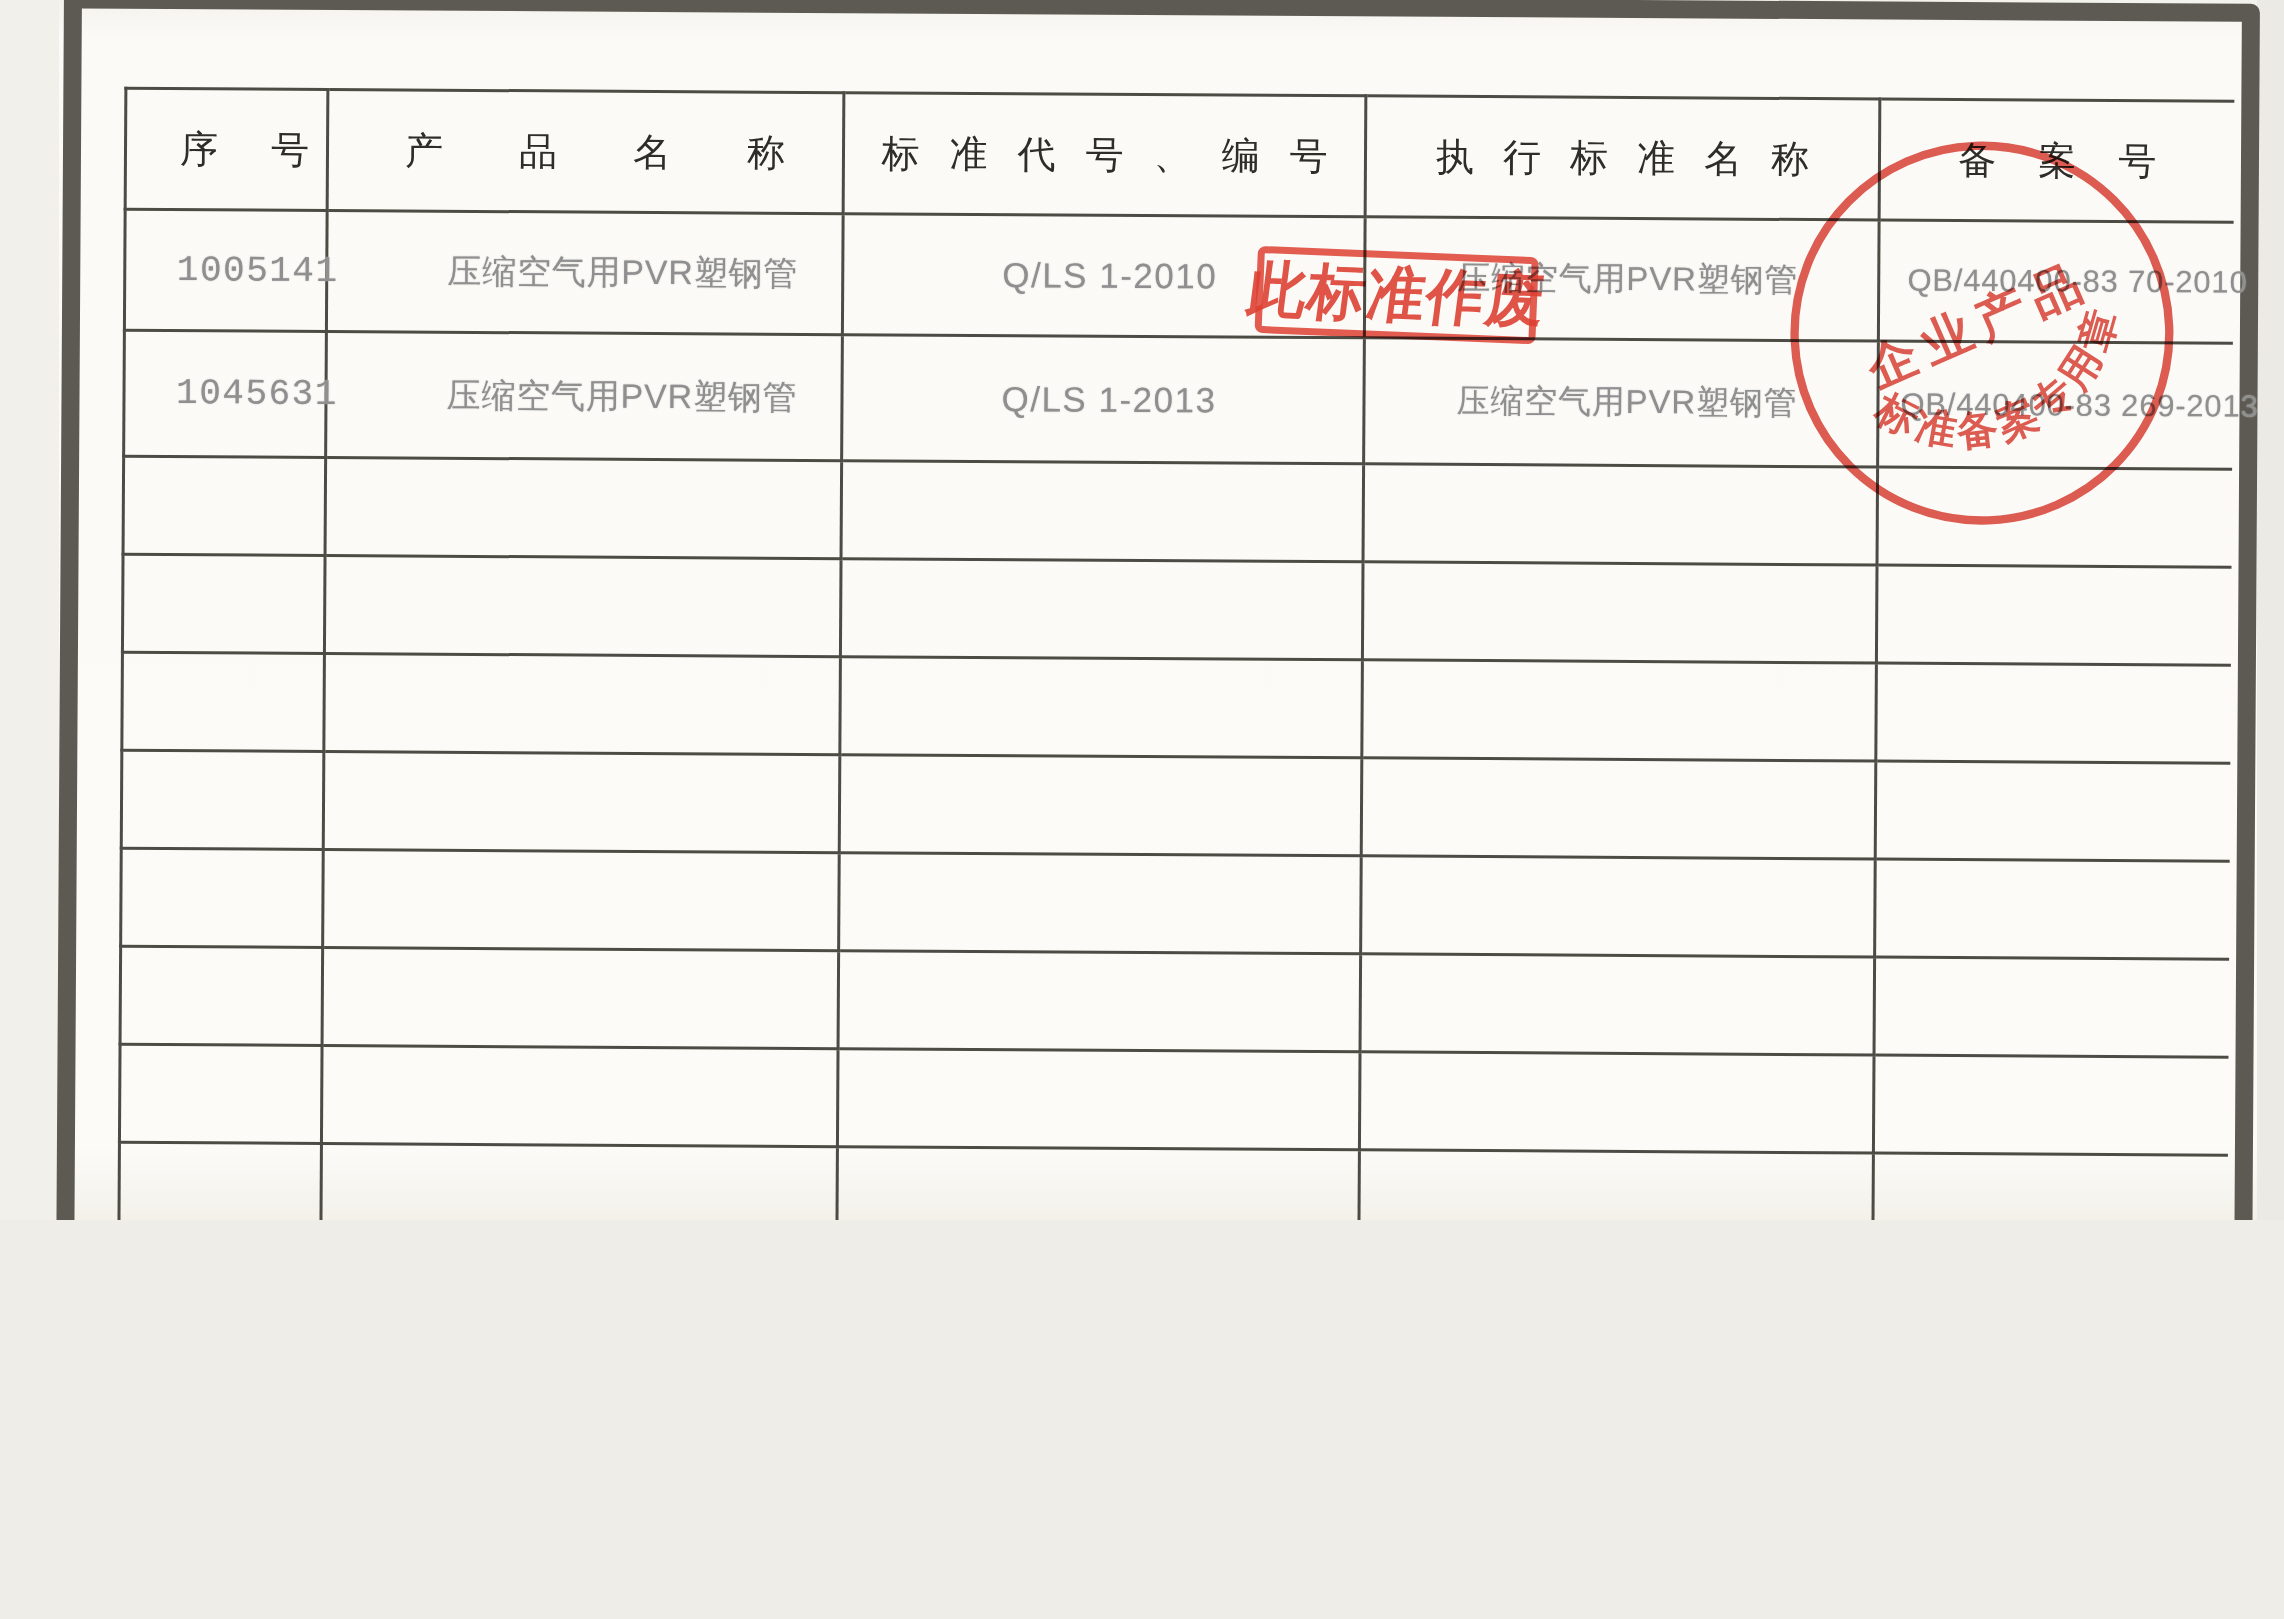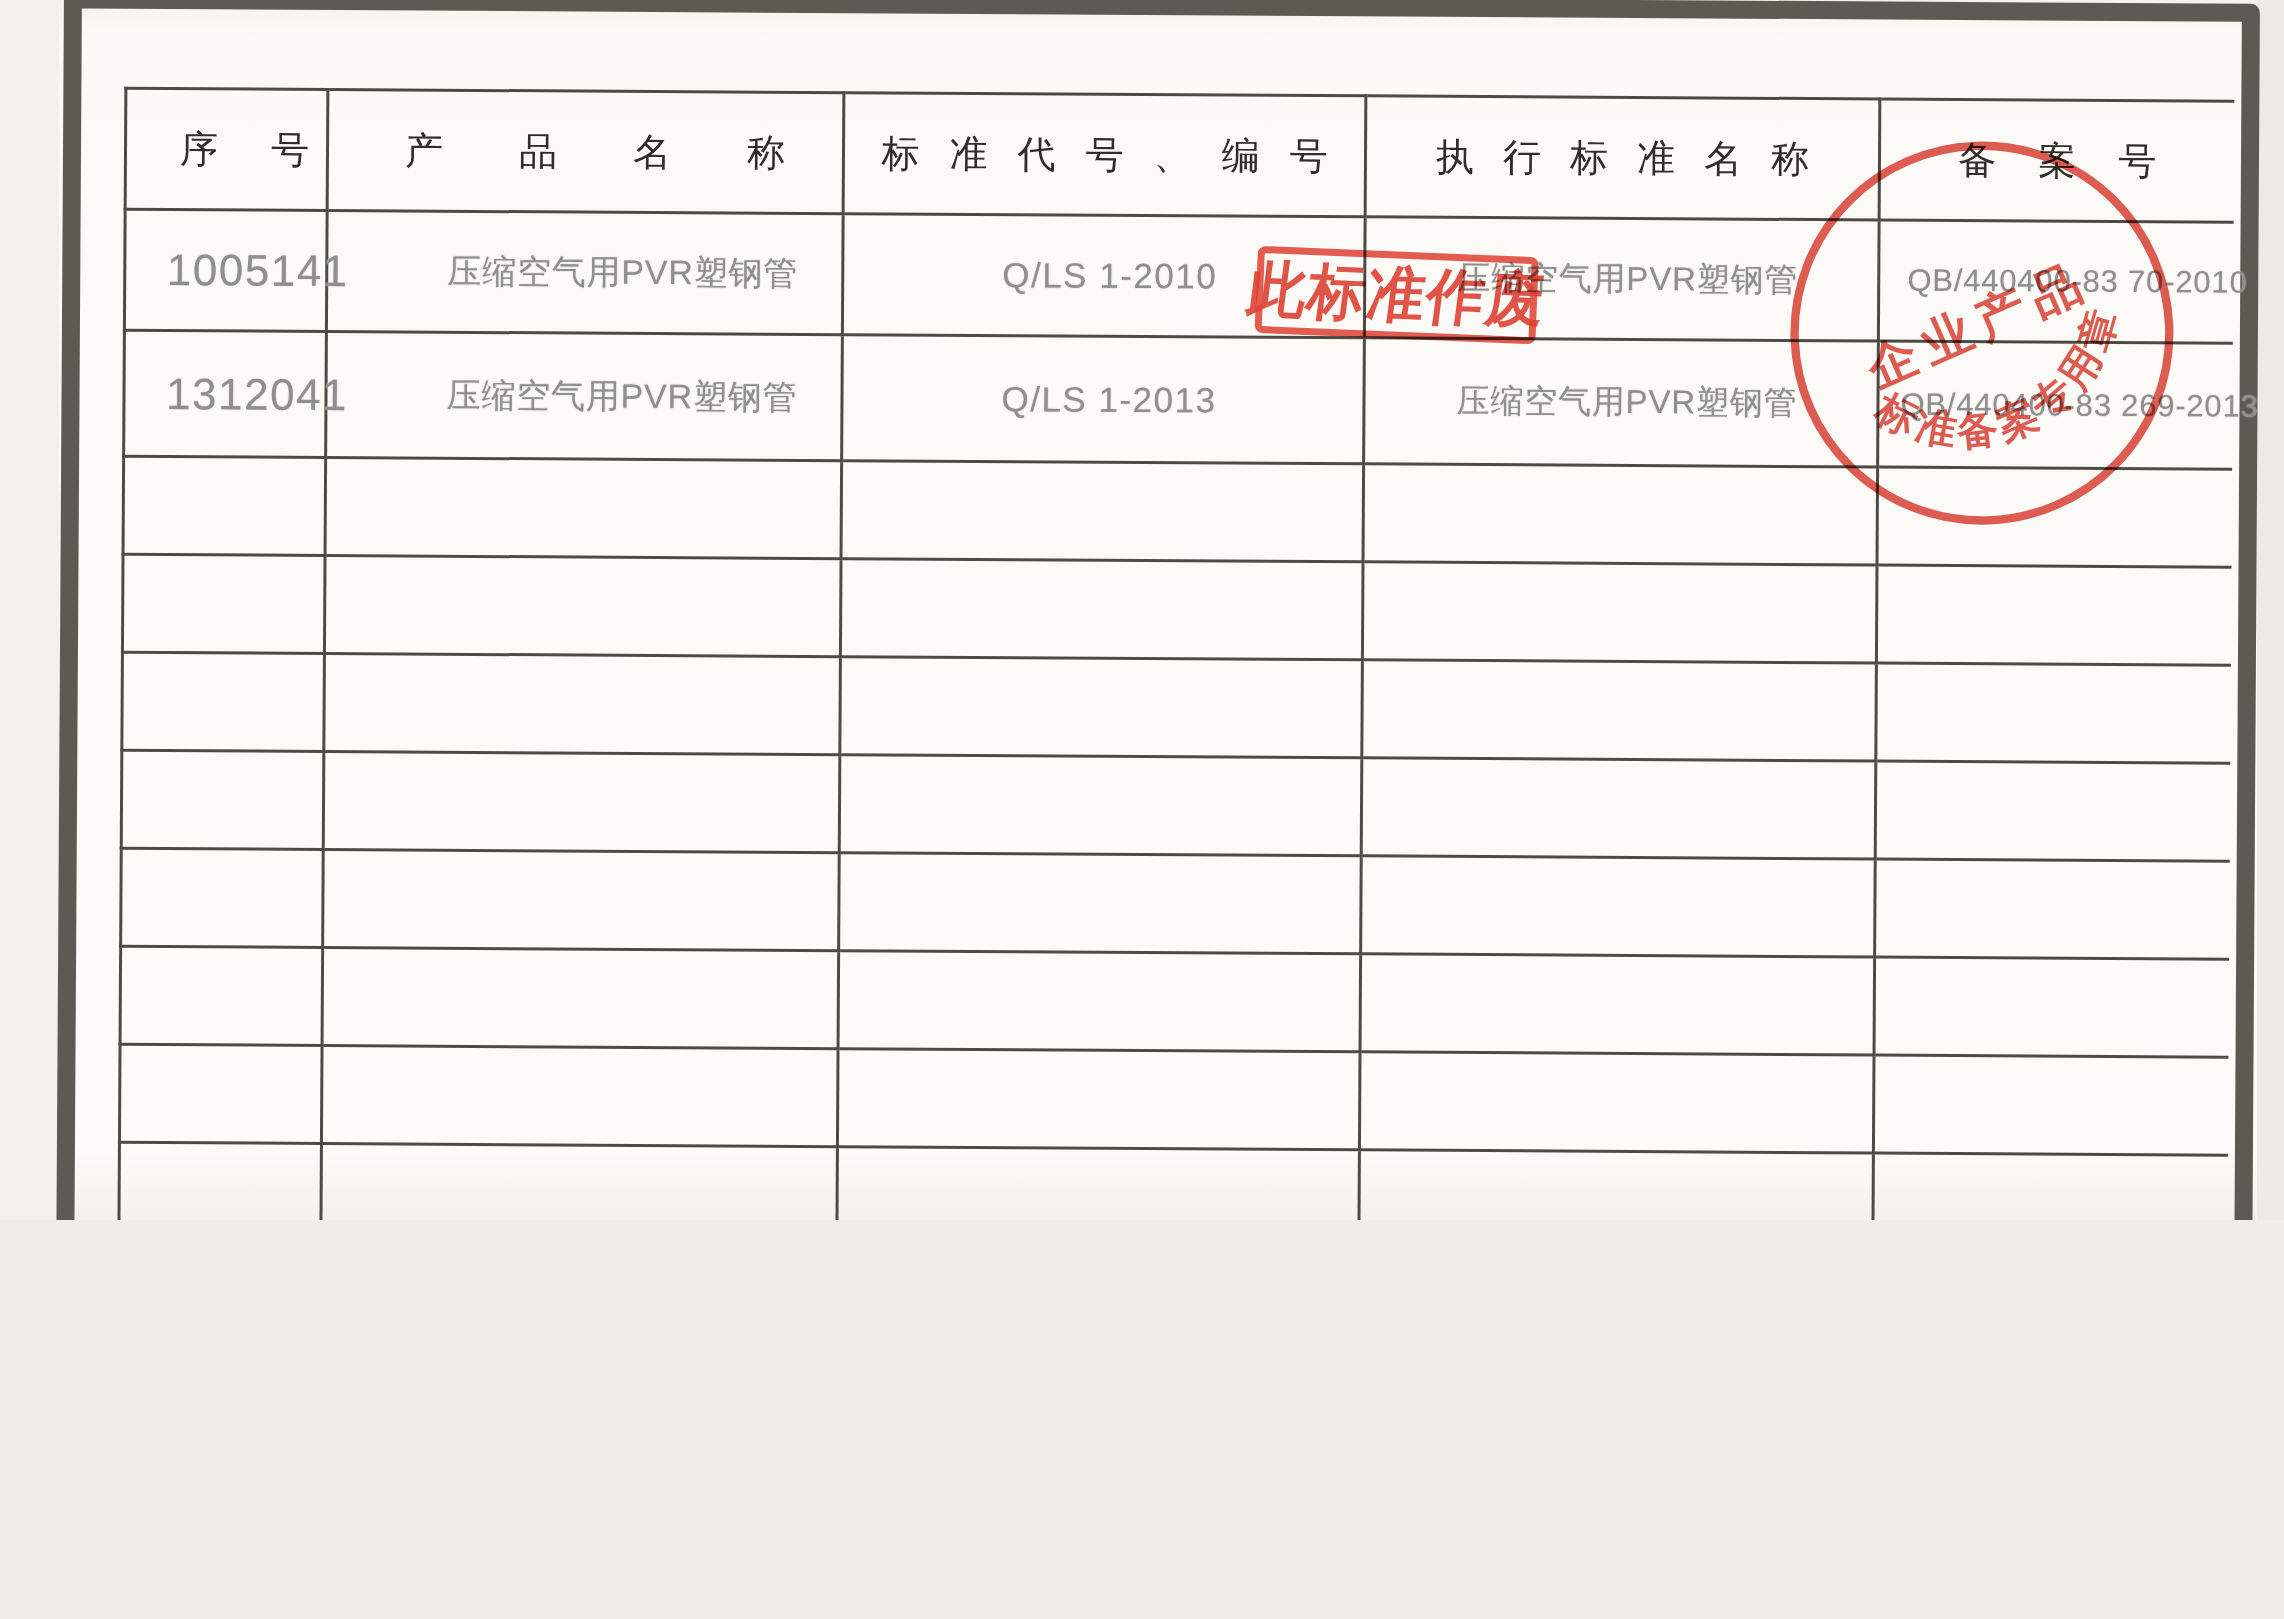--- a/index.html
+++ b/index.html
@@ -51,21 +51,21 @@
   .ls70{letter-spacing:53px;padding-left:53px;}
   .ls100{letter-spacing:76px;padding-left:76px;}
   .ls40{letter-spacing:30px;padding-left:30px;}
   .ls38{letter-spacing:29px;padding-left:29px;}
   .ls55{letter-spacing:42px;padding-left:42px;}
 
   .faded{
     color:#8f8f8f;text-shadow:0 0 1.5px #bdbdbd;
     white-space:nowrap;display:inline-block;
   }
-  .seq{font-size:44px;transform:translateX(32px);letter-spacing:1.5px;}
+  .seq{font-size:36px;transform:translateX(32px);letter-spacing:1.5px;font-family:Liberation Mono, monospace;}
   .prod{font-size:34px;transform:translateX(38px);letter-spacing:0.8px;}
   .code{font-size:35px;transform:translateX(6px);letter-spacing:1.5px;}
   .exec{font-size:33px;transform:translateX(6px);letter-spacing:0.8px;}
   .record{font-size:31px;transform:translateX(21px);letter-spacing:0.8px;}
 
   
   .void-stamp{
     position:absolute;left:1253px;top:250px;width:267px;height:73px;
     border:7.6px solid rgba(221,64,51,.85);border-radius:7.6px;
     transform:rotate(2deg);
@@ -115,21 +115,21 @@
         <td><span class="hdr ls55">备案号</span></td>
       </tr>
       <tr class="row-data1">
         <td><span class="faded seq">1005141</span></td>
         <td><span class="faded prod">压缩空气用PVR塑钢管</span></td>
         <td><span class="faded code">Q/LS 1-2010</span></td>
         <td><span class="faded exec">压缩空气用PVR塑钢管</span></td>
         <td><span class="faded record">QB/440400-83 70-2010</span></td>
       </tr>
       <tr class="row-data2">
-        <td><span class="faded seq">1312041</span></td>
+        <td><span class="faded seq">1045631</span></td>
         <td><span class="faded prod">压缩空气用PVR塑钢管</span></td>
         <td><span class="faded code">Q/LS 1-2013</span></td>
         <td><span class="faded exec">压缩空气用PVR塑钢管</span></td>
         <td><span class="faded record">QB/440400-83 269-2013</span></td>
       </tr>
       <tr class="row-empty">
             <td></td>
             <td></td>
             <td></td>
             <td></td>

